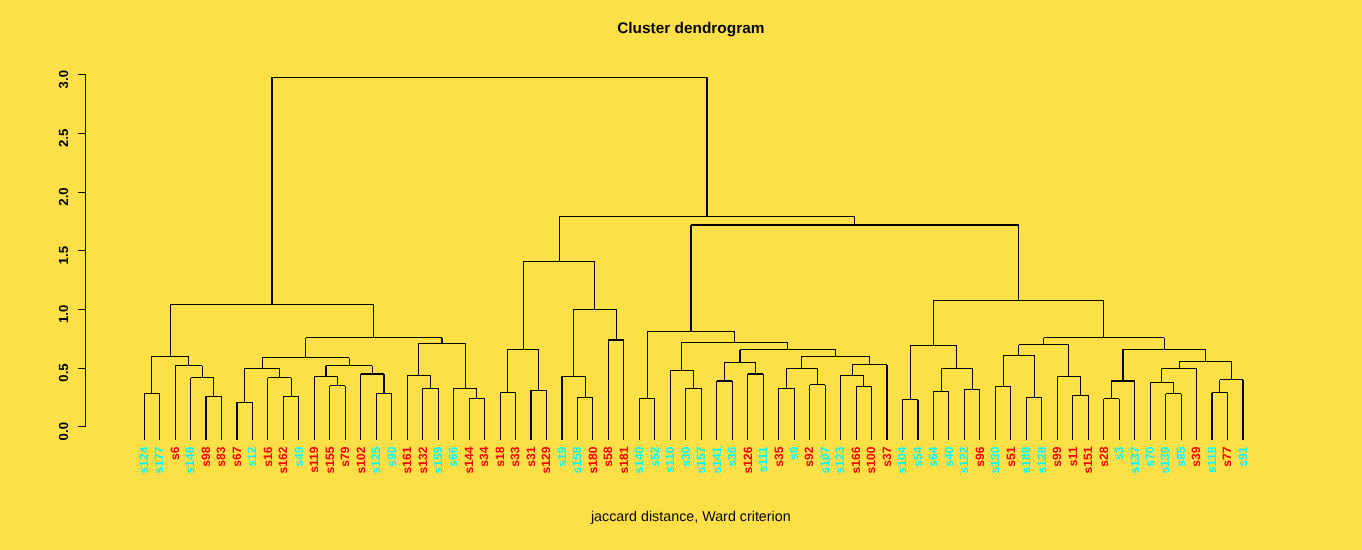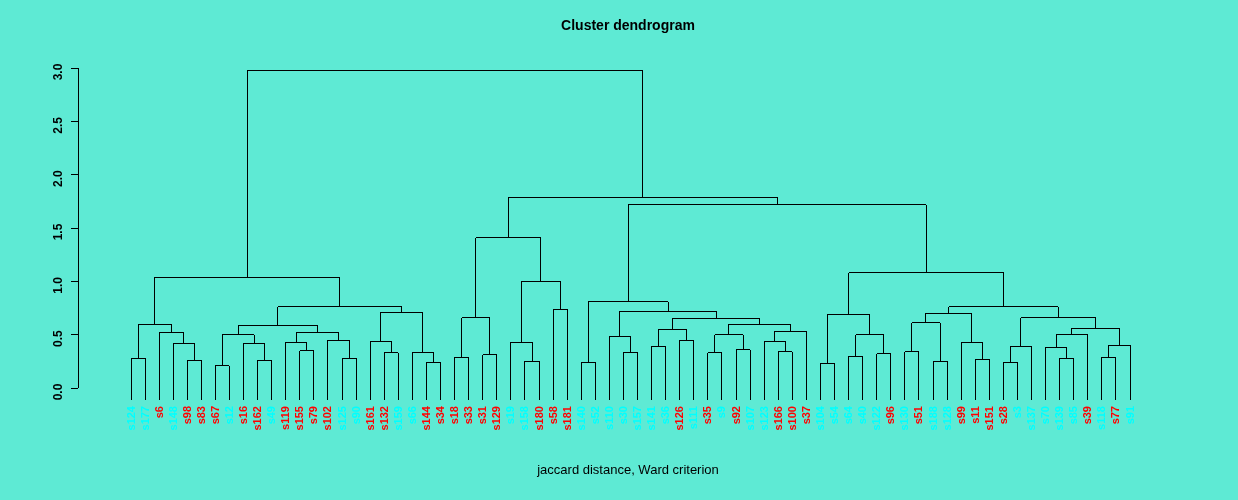--- a/index.html
+++ b/index.html
@@ -2,21 +2,21 @@
 <html><head>
 <meta charset="utf-8">
 <style>
   html, body {
     margin: 0; padding: 0;
     background: #ffffff;
     width: 1238px; height: 500px;
     font-family: "Liberation Sans", sans-serif;
     overflow: hidden;
   }
-  .figure { position: relative; width: 1238px; height: 500px; background:#5eead4; }
+  .figure { position: relative; width: 1238px; height: 500px; background:#fde047; }
   .chart-title {
     position: absolute; left: 0; top: 17px; width: 1256px;
     text-align: center; font-size: 14px; font-weight: bold; color: #000;
   }
   .x-label {
     position: absolute; left: 0; top: 462px; width: 1256px;
     text-align: center; font-size: 13px; color: #000;
   }
   svg text { font-family: "Liberation Sans", sans-serif; }
 </style>

